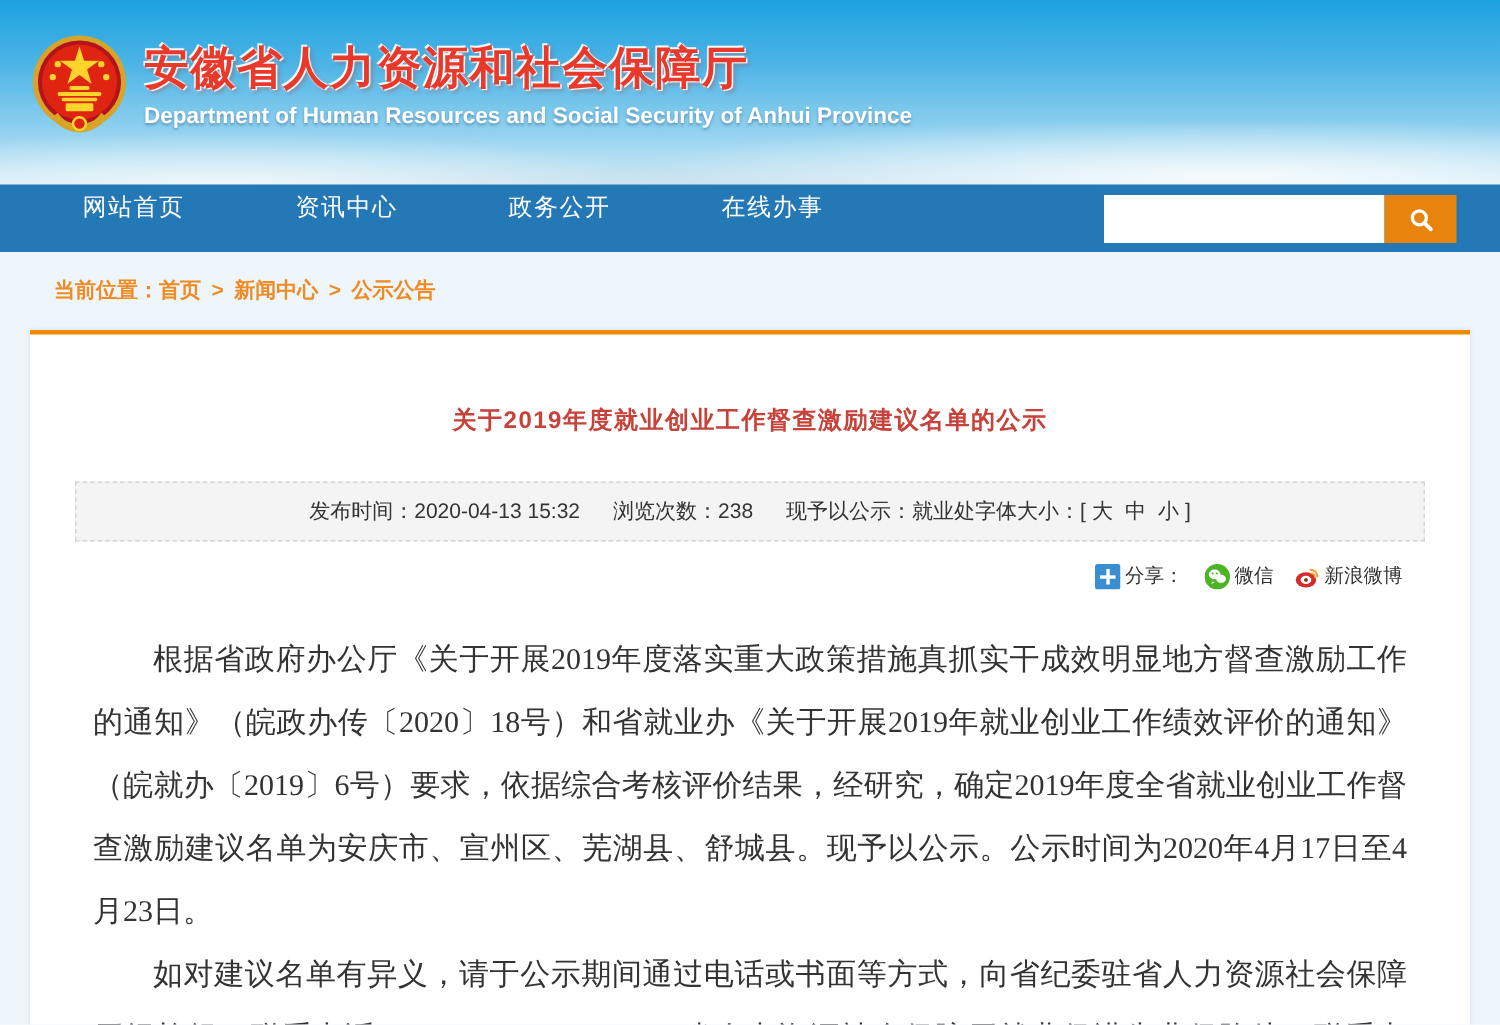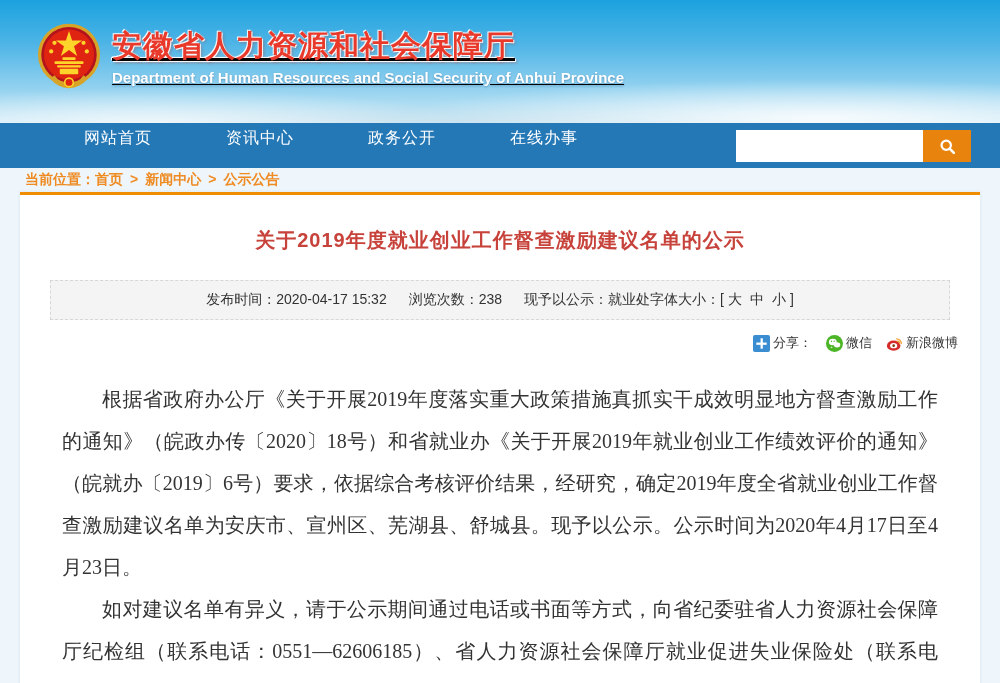--- a/index.html
+++ b/index.html
@@ -9,76 +9,76 @@
 
   
   .hero {
     position:relative; height:123px; overflow:hidden;
     background:
       radial-gradient(60% 45% at 82% 96%, rgba(255,255,255,.85) 0%, rgba(255,255,255,0) 70%),
       radial-gradient(45% 40% at 15% 100%, rgba(255,255,255,.7) 0%, rgba(255,255,255,0) 70%),
       radial-gradient(70% 35% at 45% 110%, rgba(176,205,220,.55) 0%, rgba(176,205,220,0) 75%),
       linear-gradient(180deg,#1ba2df 0%, #4db4e6 35%, #8fd0ef 70%, #cfeaf6 100%);
   }
-  .hero-inner { position:absolute; left:36px; top:20px; display:flex; align-items:flex-start;text-decoration:underline; }
+  .hero-inner { position:absolute; left:20px; top:20px; display:flex; align-items:flex-start; }
   .emblem { width:66px; height:72px; margin-right:10px; flex:0 0 auto; }
   .titles { padding-top:6px; }
   .site-title {
     font-size:30px; font-weight:bold; letter-spacing:1px; color:#e8392b;
     text-shadow:0 0 2px #fff, 1px 1px 0 rgba(255,255,255,.9), -1px -1px 0 rgba(255,255,255,.9),
                 2px 2px 3px rgba(180,40,20,.35);
     line-height:40px; white-space:nowrap;
   }
   .site-subtitle {
     margin-top:3px; font-size:15px; font-weight:bold; color:#ffffff;
     text-shadow:0 1px 2px rgba(60,110,150,.6); white-space:nowrap;
   }
 
   
   .navbar { position:relative; height:45px; background:#2478b6; display:flex; align-items:flex-start; }
-  .nav-items { display:flex; padding-left:84px; padding-top:5px; }
+  .nav-items { display:flex; padding-left:55px; padding-top:5px; }
   .nav-item {
     display:block; width:142px; color:#ffffff; font-size:16px; text-decoration:none;
     letter-spacing:1px; cursor:pointer; white-space:nowrap;
   }
   .search-wrap { position:absolute; right:29px; top:7px; display:flex; height:32px; }
   .search-input {
     width:187px; height:32px; border:none; outline:none; background:#ffffff;
     font-size:14px; padding:0 8px; font-family:"Liberation Sans",sans-serif;
   }
   .search-btn {
     width:48px; height:32px; background:#e8830e; border:none; cursor:pointer;
     display:flex; align-items:center; justify-content:center;
   }
 
   
-  .breadcrumb-row { height:24px; display:flex; align-items:center; padding-left:25px; background:#eef5fb; }
+  .breadcrumb-row { height:52px; display:flex; align-items:center; padding-left:36px; background:#eef5fb; }
   .breadcrumb { font-size:14px; font-weight:bold; color:#ef8b23; }
   .breadcrumb a { color:#ef8b23; text-decoration:none; cursor:pointer; }
   .crumb-sep { margin:0 7px; font-weight:bold; }
 
   
   .card {
     margin:0 20px; background:#ffffff; border-top:3px solid #ef8c00;
     min-height:472px; box-shadow:0 0 3px rgba(160,180,200,.25);
   }
   .article-title {
-    padding-top:31px; text-align:center; font-size:20px; font-weight:bold;
+    padding-top:44px; text-align:center; font-size:16px; font-weight:bold;
     color:#c7423a; letter-spacing:1px; line-height:28px;
   }
   .meta-bar {
     margin:26px 30px 0; height:40px; background:#f4f4f4; border:1px dashed #d6d6d6;
     display:flex; align-items:center; justify-content:center; font-size:14px; color:#333333;
   }
   .meta-item { white-space:nowrap; }
   .meta-gap { margin-left:22px; }
   .meta-gap-lg { }
   .font-size-opt { cursor:pointer; margin:0 4px; color:#333; text-decoration:none; }
   .share-row {
-    margin-top:14px; padding-right:22px; display:flex; justify-content:flex-end;
+    margin-top:14px; padding-right:45px; display:flex; justify-content:flex-end;
     align-items:center; font-size:13px; color:#333333;
   }
   .share-bit { display:flex; align-items:center; margin-left:14px; cursor:pointer; }
   .share-bit .lbl { margin-left:3px; }
   .icon-16 { width:17px; height:17px; display:inline-block; }
 
   
   .article-body {
     padding:26px 42px 20px; font-family:"Liberation Serif", serif;
     font-size:20px; line-height:42px; color:#333333; text-align:justify;
@@ -137,21 +137,21 @@
     <div class="breadcrumb">
       <span>当前位置：</span><a>首页</a><span class="crumb-sep">&gt;</span><a>新闻中心</a><span class="crumb-sep">&gt;</span><a>公示公告</a>
     </div>
   </div>
 
   <div class="card">
 
     <h1 class="article-title">关于2019年度就业创业工作督查激励建议名单的公示</h1>
 
     <div class="meta-bar">
-      <span class="meta-item"><span>发布时间：</span><span>2020-04-17 15:32</span></span>
+      <span class="meta-item"><span>发布时间：</span><span>2020-04-13 15:32</span></span>
       <span class="meta-item meta-gap"><span>浏览次数：</span><span>238</span></span>
       <span class="meta-item meta-gap"><span>现予以公示：</span><span>就业处</span></span>
       <span class="meta-item meta-gap-lg">
         <span>字体大小：[</span><a class="font-size-opt">大</a><a class="font-size-opt">中</a><a class="font-size-opt">小</a><span>]</span>
       </span>
     </div>
 
     <div class="share-row">
       <span class="share-bit">
         <svg class="icon-16" viewBox="0 0 18 18" aria-hidden="true">

